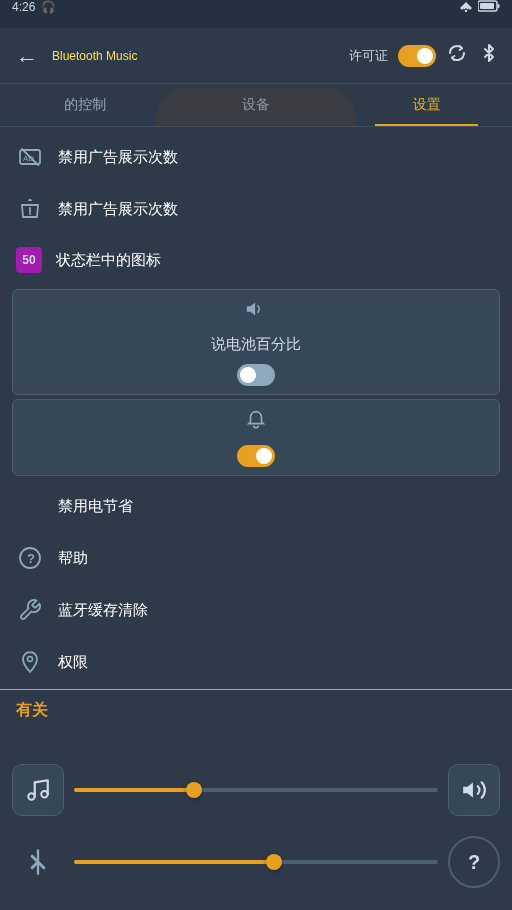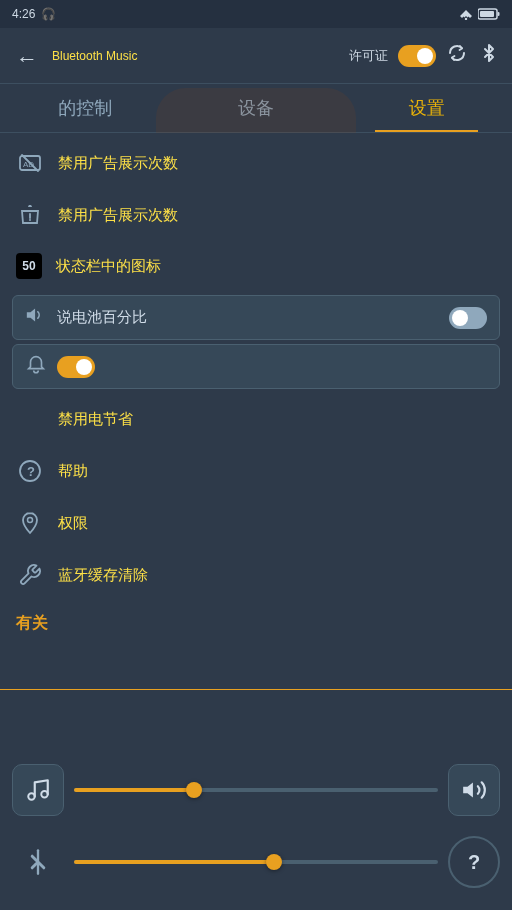--- a/index.html
+++ b/index.html
@@ -11,21 +11,21 @@
       color: #e0e8f0;
       overflow: hidden;
       position: relative;
     }
 
     
     .status-bar {
       height: 28px;
       background: #253040;
       display: flex;
-      align-items: center;
+      align-items: flex-start;
       justify-content: space-between;
       padding: 0 12px;
       font-size: 12px;
       color: #cdd8e3;
     }
     .status-left { display: flex; align-items: center; gap: 6px; }
     .status-right { display: flex; align-items: center; gap: 4px; }
 
     
     .header {
@@ -86,21 +86,21 @@
     
     .tabs {
       display: flex;
       background: #2e3a4a;
       border-bottom: 1px solid #3d4f60;
     }
     .tab {
       flex: 1;
       text-align: center;
       padding: 12px 0;
-      font-size: 18px;
+      font-size: 14px;
       color: #8fa8bc;
       cursor: pointer;
       position: relative;
     }
     .tab.active {
       color: #eab308;
     }
     .tab.active::after {
       content: '';
       position: absolute;
@@ -129,33 +129,34 @@
       height: 28px;
       display: flex;
       align-items: center;
       justify-content: center;
       font-size: 18px;
       color: #8fa8bc;
       flex-shrink: 0;
     }
     .item-text {
       font-size: 15px;
-      color: #fde047;
+      color: #ffffff;
     }
 
     
     .toggle-row {
       display: flex;
       align-items: center;
       margin: 4px 12px;
       background: #364858;
       border-radius: 6px;
       border: 1px solid #4a6070;
       padding: 8px 12px;
       gap: 10px;
+      flex-direction: column;
     }
     .toggle-row-icon {
       font-size: 18px;
       color: #8fa8bc;
       flex-shrink: 0;
     }
     .toggle-row-label {
       flex: 1;
       font-size: 15px;
       color: #d0dce8;
@@ -391,21 +392,21 @@
           <line x1="12" y1="11" x2="12" y2="15" stroke="#8fa8bc" stroke-width="1.8" stroke-linecap="round"></line>
           <circle cx="12" cy="17" r="1" fill="#8fa8bc"></circle>
         </svg>
       </div>
       <span class="item-text">禁用广告展示次数</span>
     </div>
 
 
 
     <div class="settings-item">
-      <div class="item-icon" style="font-size:12px; background:#000000; border-radius:4px; width:26px; height:26px; display:flex; align-items:center; justify-content:center; color:#d0dce8; font-weight:bold;">
+      <div class="item-icon" style="font-size:12px; background:#a21caf; border-radius:4px; width:26px; height:26px; display:flex; align-items:center; justify-content:center; color:#d0dce8; font-weight:bold;">
         50
       </div>
       <span class="item-text">状态栏中的图标</span>
     </div>
 
     <div class="toggle-row">
       <span class="toggle-row-icon">
         <svg width="22" height="22" viewBox="0 0 24 24" fill="none">
           <polygon points="11,5 6,9 2,9 2,15 6,15 11,19" fill="#8fa8bc"></polygon>
           <path d="M14 8.5a5 5 0 0 1 0 7" stroke="#8fa8bc" stroke-width="1.8" stroke-linecap="round" fill="none"></path>
@@ -436,34 +437,34 @@
           <circle cx="12" cy="12" r="10" stroke="#8fa8bc" stroke-width="1.8" fill="none"></circle>
           <text x="9" y="17" font-size="13" fill="#8fa8bc" font-family="Arial" font-weight="bold">?</text>
         </svg>
       </div>
       <span class="item-text">帮助</span>
     </div>
 
     <div class="settings-item">
       <div class="item-icon">
         <svg width="24" height="24" viewBox="0 0 24 24" fill="none">
+          <path d="M14.7 6.3a1 1 0 0 0 0 1.4l1.6 1.6a1 1 0 0 0 1.4 0l3.77-3.77a6 6 0 0 1-7.94 7.94l-6.91 6.91a2.12 2.12 0 0 1-3-3l6.91-6.91a6 6 0 0 1 7.94-7.94l-3.76 3.76z" stroke="#8fa8bc" stroke-width="1.8" fill="none" stroke-linecap="round" stroke-linejoin="round"></path>
+        </svg>
+      </div>
+      <span class="item-text">蓝牙缓存清除</span>
+    </div>
+
+    <div class="settings-item">
+      <div class="item-icon">
+        <svg width="24" height="24" viewBox="0 0 24 24" fill="none">
           <path d="M12 2C8.13 2 5 5.13 5 9c0 5.25 7 13 7 13s7-7.75 7-13c0-3.87-3.13-7-7-7z" stroke="#8fa8bc" stroke-width="1.8" fill="none"></path>
           <circle cx="12" cy="9" r="2.5" stroke="#8fa8bc" stroke-width="1.5" fill="none"></circle>
         </svg>
       </div>
       <span class="item-text">权限</span>
-    </div>
-
-    <div class="settings-item">
-      <div class="item-icon">
-        <svg width="24" height="24" viewBox="0 0 24 24" fill="none">
-          <path d="M14.7 6.3a1 1 0 0 0 0 1.4l1.6 1.6a1 1 0 0 0 1.4 0l3.77-3.77a6 6 0 0 1-7.94 7.94l-6.91 6.91a2.12 2.12 0 0 1-3-3l6.91-6.91a6 6 0 0 1 7.94-7.94l-3.76 3.76z" stroke="#8fa8bc" stroke-width="1.8" fill="none" stroke-linecap="round" stroke-linejoin="round"></path>
-        </svg>
-      </div>
-      <span class="item-text">蓝牙缓存清除</span>
     </div>
 
     <div class="about-section">
       <div class="about-title">有关</div>
 
     </div>
 
   </div>
 </div>
 

